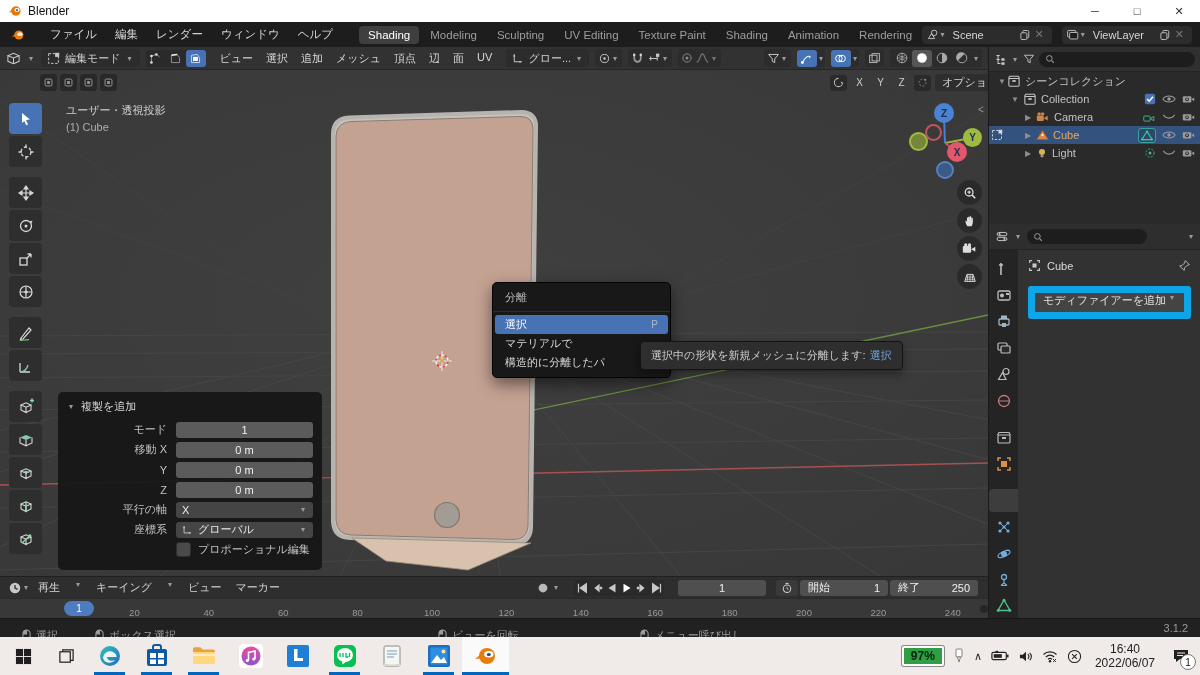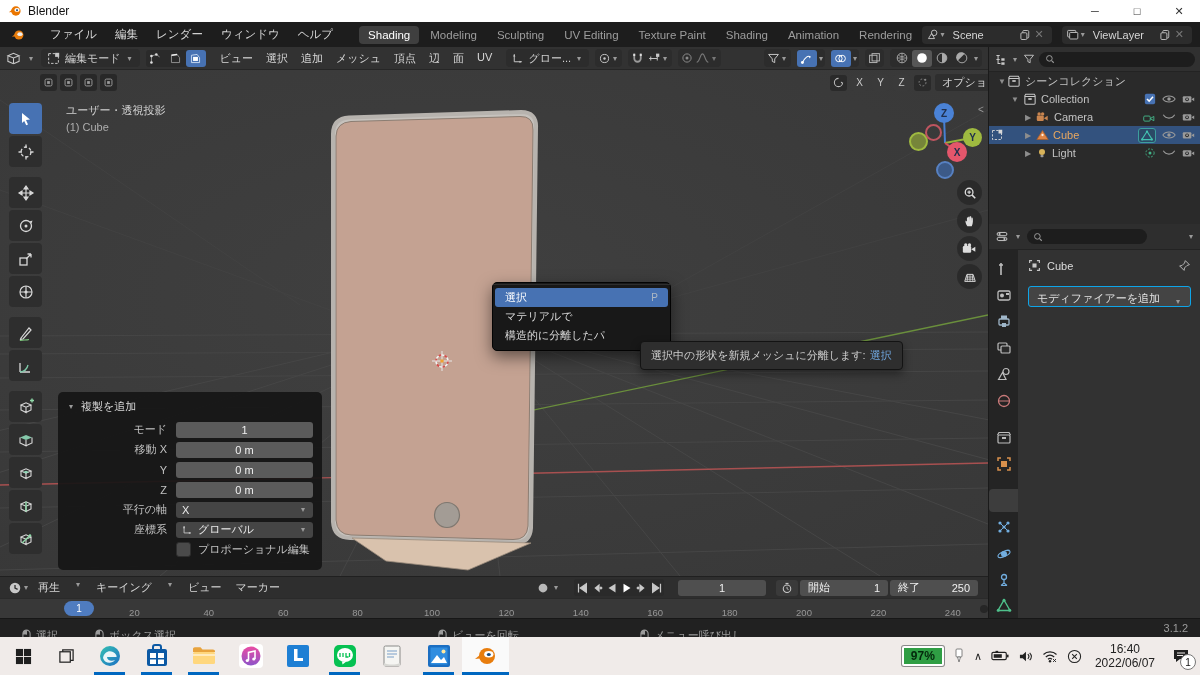--- a/index.html
+++ b/index.html
@@ -87,21 +87,21 @@
   .databox{border:1px solid #3d9e9e;border-radius:3px;padding:0 2px;display:flex;align-items:center;height:13px;background:#2b4a66;}
   
   #props{position:absolute;left:0;top:177px;width:212px;height:394px;background:#323232;}
   #props-h{display:flex;align-items:center;height:25px;background:#2e2e2e;border-bottom:1px solid #232323;padding:0 6px;gap:5px;}
   #ptabs{position:absolute;left:0;top:25px;width:29px;height:369px;background:#242424;display:flex;flex-direction:column;align-items:center;padding-top:8px;gap:3px;box-sizing:border-box;}
   #ptabs .pt{width:29px;height:25px;display:flex;align-items:center;justify-content:center;border-radius:4px 0 0 4px;}
   #ptabs .pt.active{background:#3d3d3d;}
   #ptabs .sp{height:8px;}
   #pbody{position:absolute;left:29px;top:25px;width:183px;height:369px;}
   #crumb{display:flex;align-items:center;gap:6px;padding:10px 10px 0;color:#dcdcdc;}
-  #addmod{margin:14px 10px 0;height:19px;background:#444444;border:1px solid #0ea5e9;border-radius:3px;display:flex;align-items:flex-end;padding:0 8px;color:#e3e3e3;}
+  #addmod{margin:14px 10px 0;height:19px;background:#444444;border:7px solid #0ea5e9;border-radius:3px;display:flex;align-items:flex-start;padding:0 8px;color:#e3e3e3;}
   #addmod .chev{margin-left:auto;}
   
   #timeline{left:0;top:576px;width:988px;height:22px;background:#2e2e2e;display:flex;align-items:center;border-top:1px solid #202020;box-sizing:border-box;}
   #timeline .menus{display:flex;gap:14px;color:#d6d6d6;margin-left:8px;}
   .tfield{background:#4f4f4f;border-radius:3px;height:16px;display:flex;align-items:center;justify-content:center;color:#f0f0f0;}
   .transport{display:flex;background:#2a2a2a;border-radius:3px;margin-left:14px;}
   .transport .tp{width:15px;height:17px;display:flex;align-items:center;justify-content:center;}
   #ruler{left:0;top:598px;width:988px;height:20px;background:#383838;border-top:1px solid #2a2a2a;box-sizing:border-box;}
   #ruler .num{position:absolute;top:8px;color:#979797;font-size:9.5px;transform:translateX(-50%);}
   #playhead{position:absolute;left:64px;top:2px;width:30px;height:15px;background:#4f7cc0;border-radius:8px;color:#fff;display:flex;align-items:center;justify-content:center;font-size:10px;}
@@ -588,20 +588,21 @@
         </div>
         <div class="oprow">
           <div class="lb"></div>
           <div class="cb"></div>
           <span style="color: rgb(195, 195, 195);">プロポーショナル編集</span>
         </div>
       </div>
   </div>
 
   <div id="ctxmenu" class="abs">
+    <div class="hd">分離</div>
     <div class="dv"></div>
     <div id="ctxitems">
         <div class="it sel">
           <span>選択</span>
           <span class="sc">P</span>
         </div>
         <div class="it">
           <span>マテリアルで</span>
           <span class="sc"></span>
         </div>

